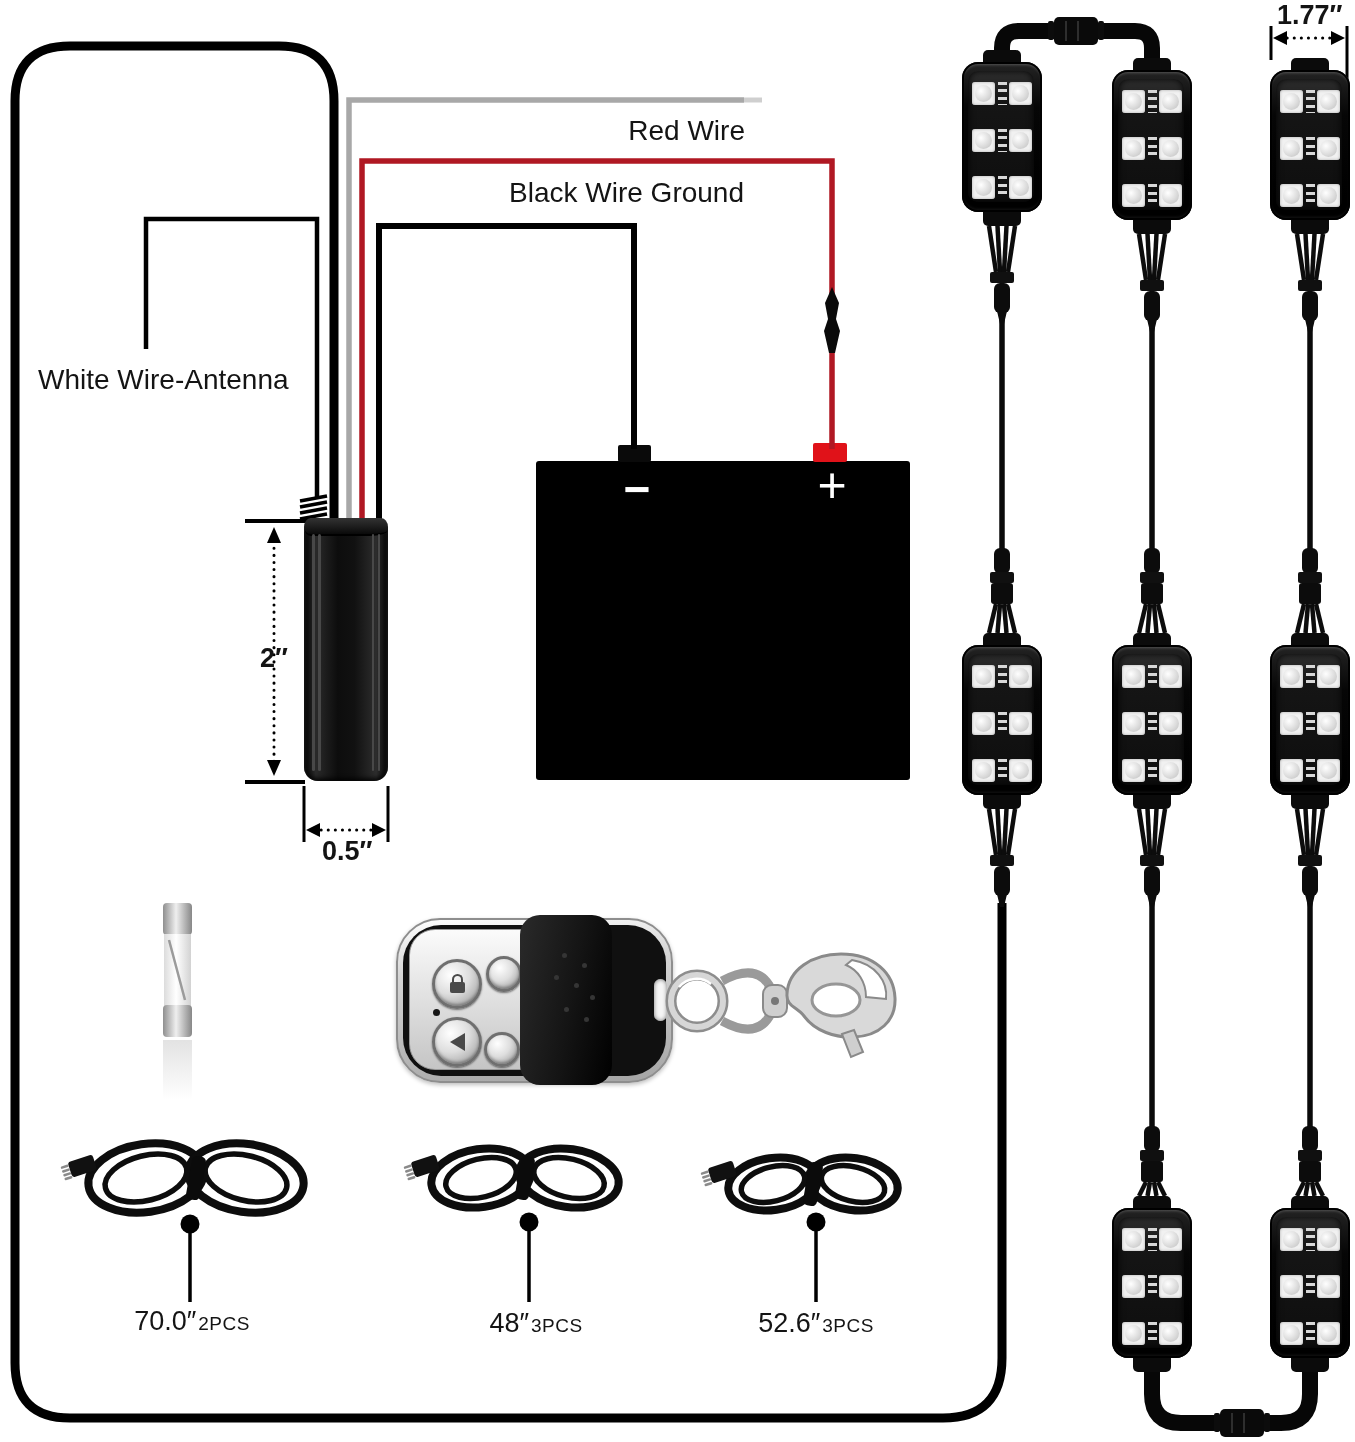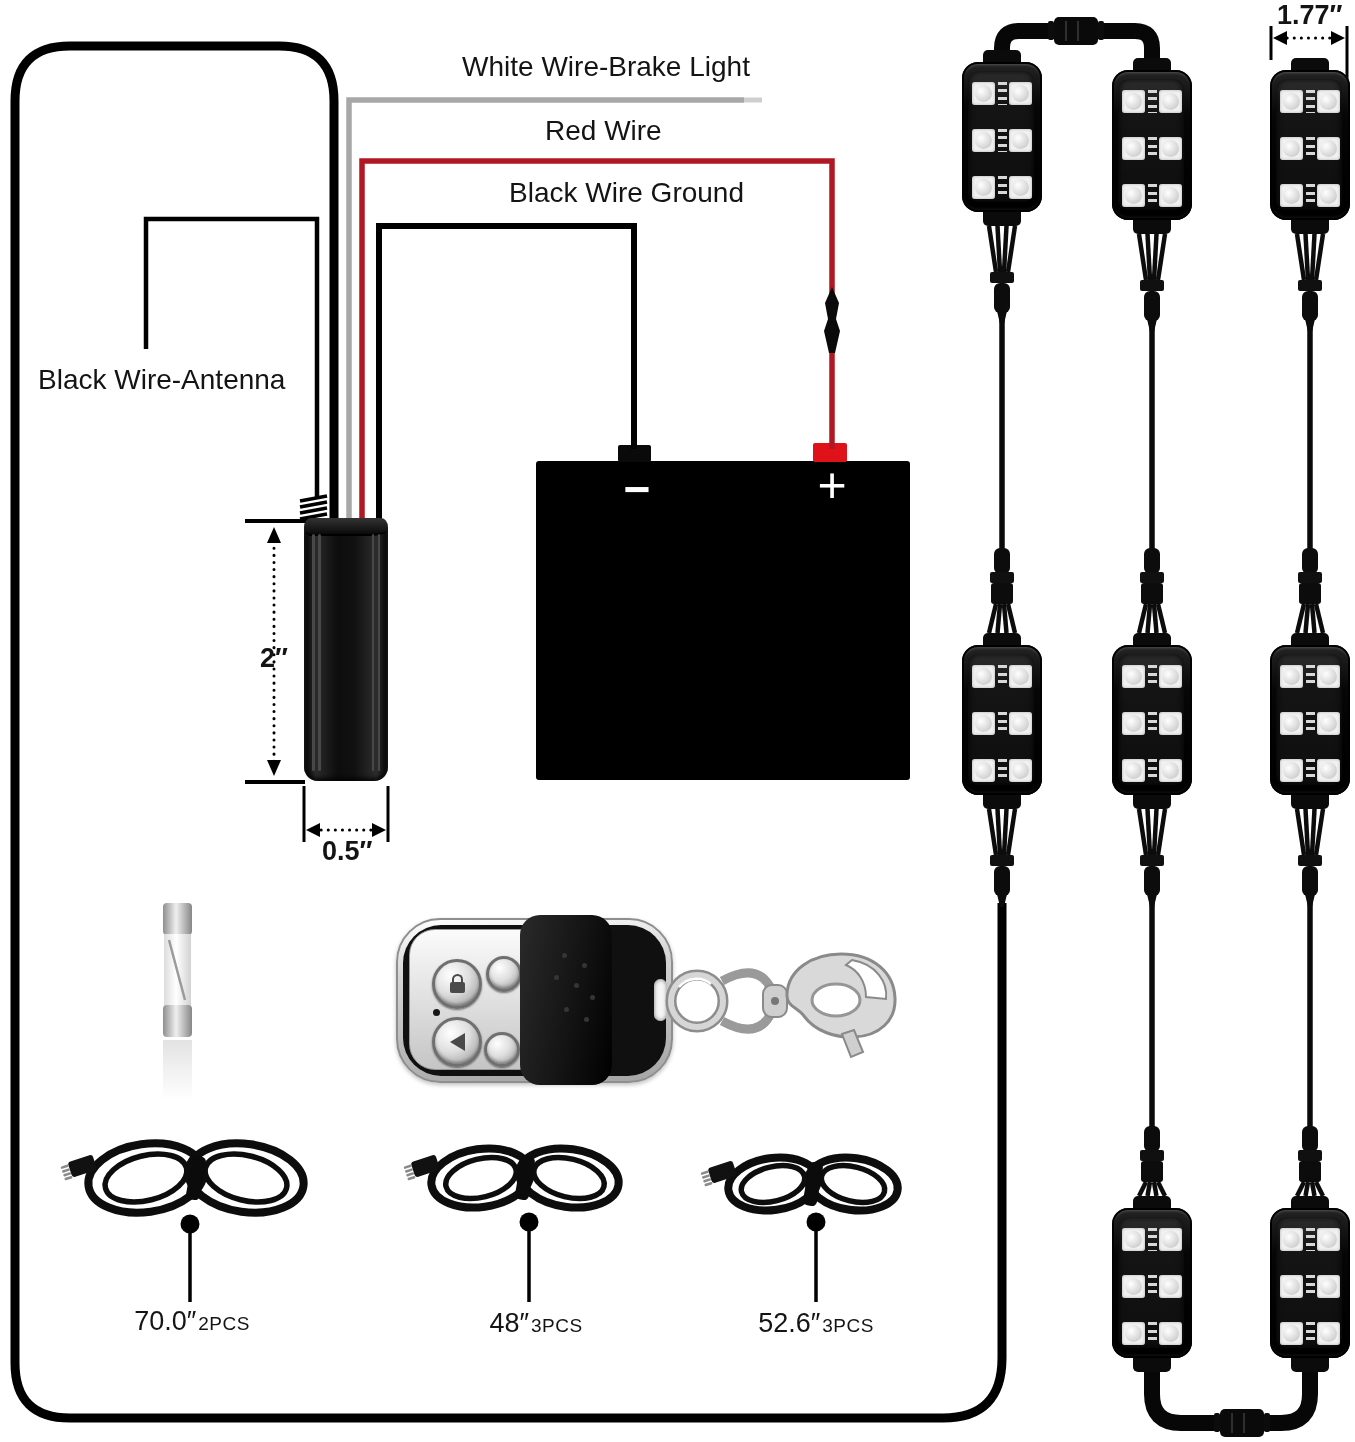--- a/index.html
+++ b/index.html
@@ -476,24 +476,23 @@
            <div class="led" style="left:47px;top:67px"></div>
            <i class="lad" style="left:36px;top:67px"></i>
           <div class="led" style="left:10px;top:114px"></div>
            <div class="led" style="left:47px;top:114px"></div>
            <i class="lad" style="left:36px;top:114px"></i>
         </div>
         <div class="ptab tabb" style="top:162px"></div>
       </div>
     </div>
 
-  <div class="lbl" style="left:446px;top:51px;width:320px;text-align:center;">White Wire-Brake Light</div>
-  <div class="lbl" style="left:545px;top:115px;width:200px;text-align:left;">Red Wire</div>
+  <div class="lbl" style="left:545px;top:115px;width:200px;text-align:right;">Red Wire</div>
   <div class="lbl" style="left:504px;top:177px;width:240px;text-align:right;">Black Wire Ground</div>
-  <div class="lbl" style="left:38px;top:364px;">Black Wire-Antenna</div>
+  <div class="lbl" style="left:38px;top:364px;">White Wire-Antenna</div>
   <div class="lbl dim" style="left:260px;top:643px;">2″</div>
   <div class="lbl dim" style="left:322px;top:836px;">0.5″</div>
   <div class="lbl dim" style="left:1277px;top:0px;">1.77″</div>
 
   <div class="cable-label" style="left:102px;top:1306px;width:180px;">
     <span class="len">70.0″</span>
     <span class="qty">2PCS</span>
   </div>
   <div class="cable-label" style="left:446px;top:1308px;width:180px;">
     <span class="len">48″</span>

